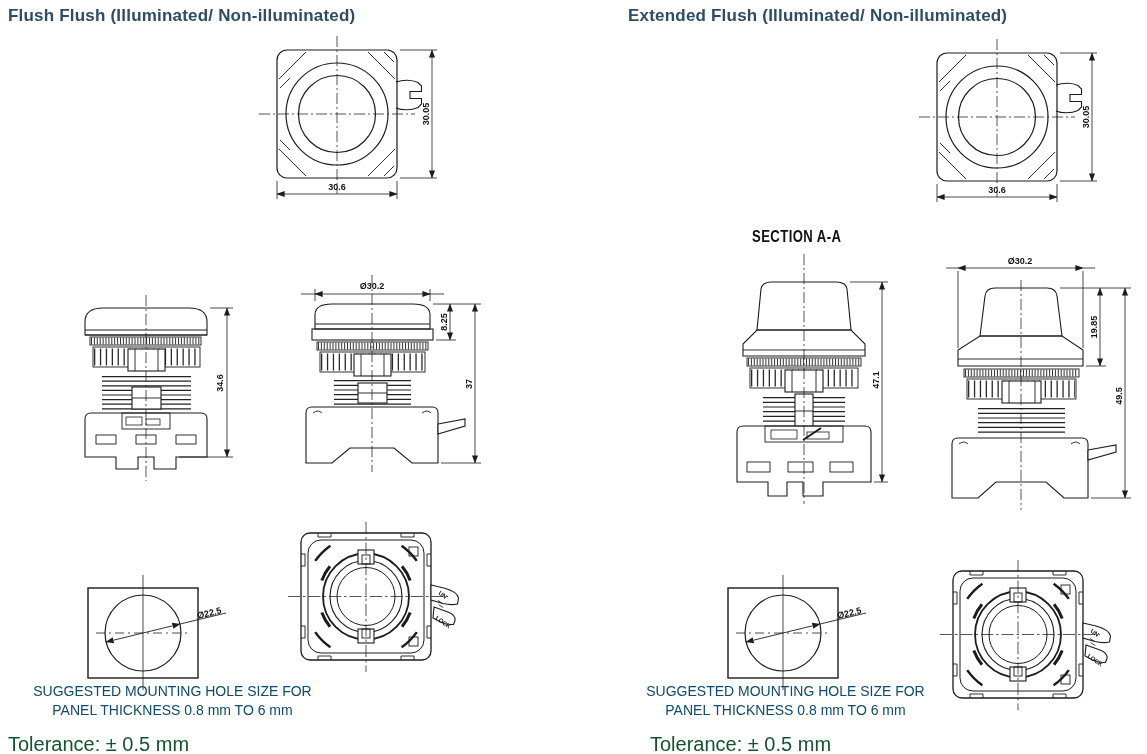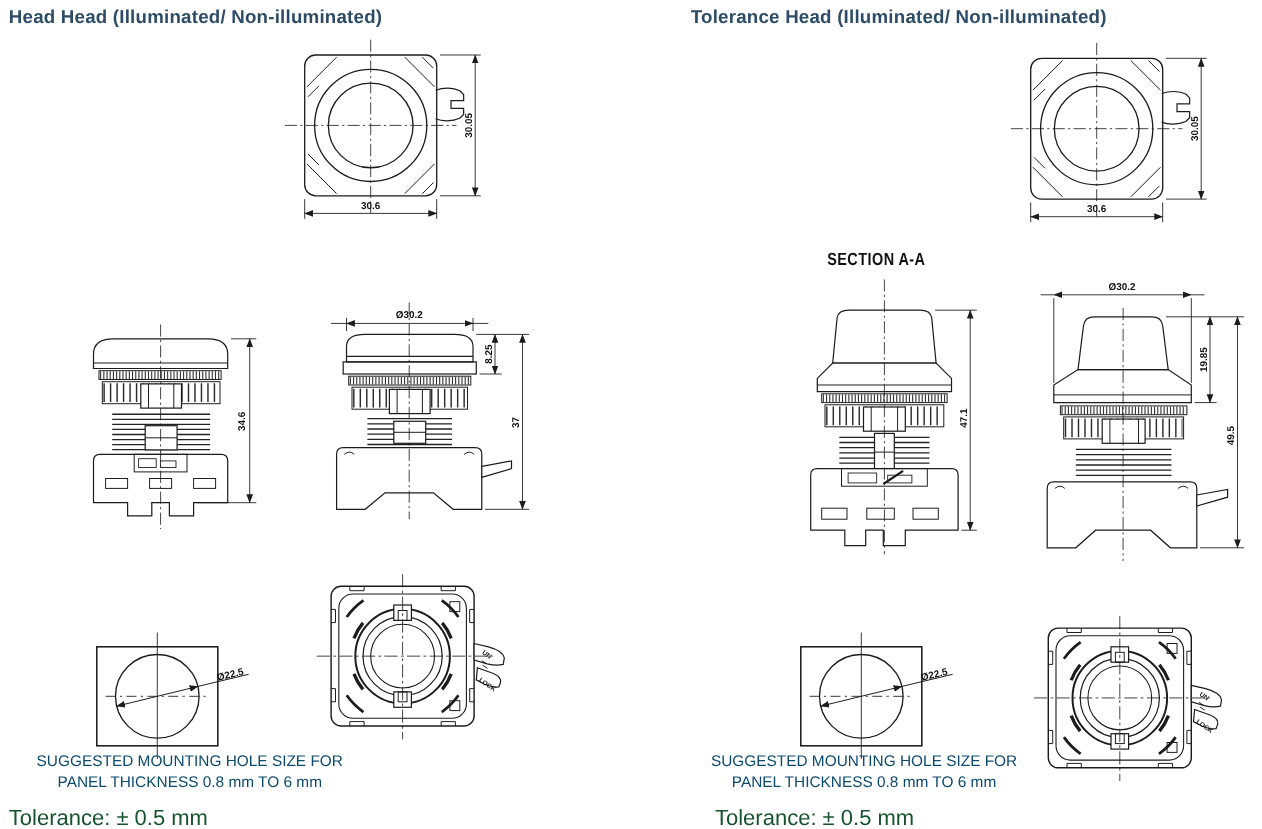--- a/index.html
+++ b/index.html
@@ -205,21 +205,21 @@
         <path fill="#fff" d="M143,63 L156,66 Q169,69.5 170.5,76 L169.5,82 Q163,83.5 155,81.5 L143,78 Z"></path>
         <path fill="#fff" d="M146,85 L160,90 Q168,93 167,98.5 L165.5,102.5 Q159,103 152.5,100 L145,96 Z"></path>
         <g stroke-width="0.75" stroke-dasharray="12,3,2.5,3">
           <line x1="0" y1="74.5" x2="160" y2="74.5"></line>
           <line x1="78" y1="0" x2="78" y2="150"></line>
         </g>
       </g>
     </defs>
   </svg>
 
-  <div class="abs title" style="left:8px;top:6px">Head Head (Illuminated/ Non-illuminated)</div>
+  <div class="abs title" style="left:8px;top:6px">Flush Flush (Illuminated/ Non-illuminated)</div>
 
   <svg class="drawing" style="left:250px;top:35px" width="195" height="172">
     <use href="#g-topview"></use>
     <text class="dim" x="87" y="155" text-anchor="middle">30.6</text>
     <text class="dim" x="179" y="79" text-anchor="middle" transform="rotate(-90 179 79)">30.05</text>
   </svg>
 
   <svg class="drawing" style="left:72px;top:291px" width="170" height="195">
     <use href="#g-flushside"></use>
     <text class="dim" x="151" y="92" text-anchor="middle" transform="rotate(-90 151 92)">34.6</text>
@@ -244,21 +244,21 @@
     <text class="latch" x="147" y="97" transform="rotate(35 147 97)">LOCK</text>
   </svg>
 
   <div class="abs note" style="left:25px;top:682px;width:295px">
     <div>SUGGESTED MOUNTING HOLE SIZE FOR</div>
     <div>PANEL THICKNESS 0.8 mm TO 6 mm</div>
   </div>
 
   <div class="abs tolerance" style="left:8px;top:733px">Tolerance: ± 0.5 mm</div>
 
-  <div class="abs title" style="left:628px;top:6px">Tolerance Head (Illuminated/ Non-illuminated)</div>
+  <div class="abs title" style="left:628px;top:6px">Extended Flush (Illuminated/ Non-illuminated)</div>
 
   <svg class="drawing" style="left:910px;top:38px" width="195" height="172">
     <use href="#g-topview"></use>
     <text class="dim" x="87" y="155" text-anchor="middle">30.6</text>
     <text class="dim" x="179" y="79" text-anchor="middle" transform="rotate(-90 179 79)">30.05</text>
   </svg>
 
   <div class="abs section-label" style="left:752px;top:228px">SECTION A-A</div>
 
   <svg class="drawing" style="left:707px;top:252px" width="190" height="255">

